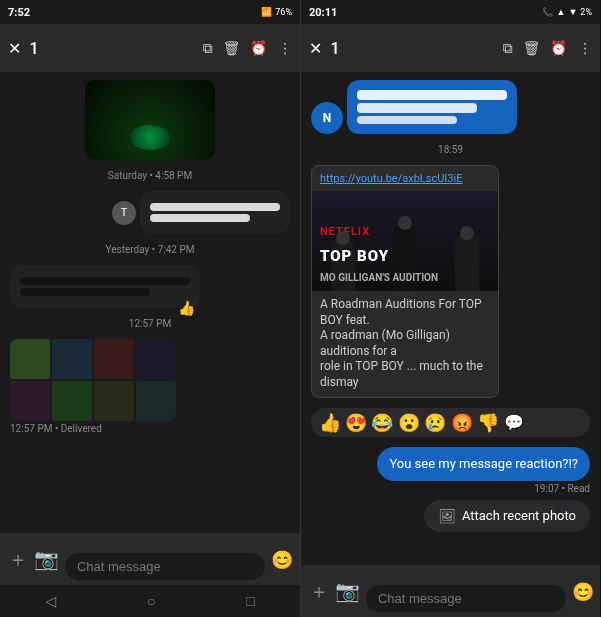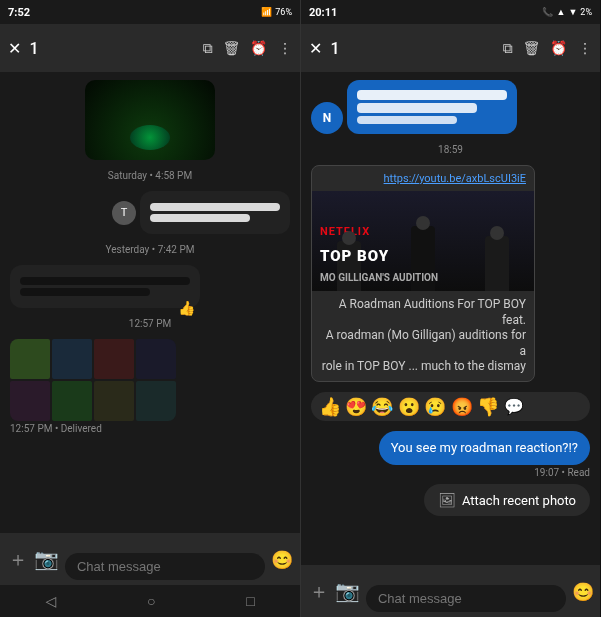--- a/index.html
+++ b/index.html
@@ -220,26 +220,25 @@
       background: #1565C0;
       display: flex;
       align-items: center;
       justify-content: center;
       font-size: 12px;
       font-weight: bold;
       color: #fff;
     }
 
     .link-preview {
-      width: 224px;
+      width: 188px;
       background: #2a2a2a;
       border-radius: 8px;
       overflow: hidden;
       border: 1px solid #444;
-      text-align: right;
     }
 
     .link-url {
       padding: 6px 8px;
       font-size: 11px;
       color: #4a9eff;
       text-decoration: underline;
     }
 
     .link-image {
@@ -549,21 +548,21 @@
       <span class="reaction-emoji">😂</span>
       <span class="reaction-emoji">😮</span>
       <span class="reaction-emoji">😢</span>
       <span class="reaction-emoji">😡</span>
       <span class="reaction-emoji">👎</span>
       <span class="reaction-emoji" style="font-size:16px;">💬</span>
     </div>
 
     <div class="message-wrapper outgoing">
       <div class="message-bubble message-outgoing">
-        <span>You see my roadman reaction?!?</span>
+        <span>You see my message reaction?!?</span>
       </div>
       <div class="delivered-label">19:07 • Read</div>
     </div>
 
     <div class="message-wrapper outgoing">
       <div class="attach-photo-btn">
         <span class="attach-icon">🖼</span>
         <span>Attach recent photo</span>
       </div>
     </div>

